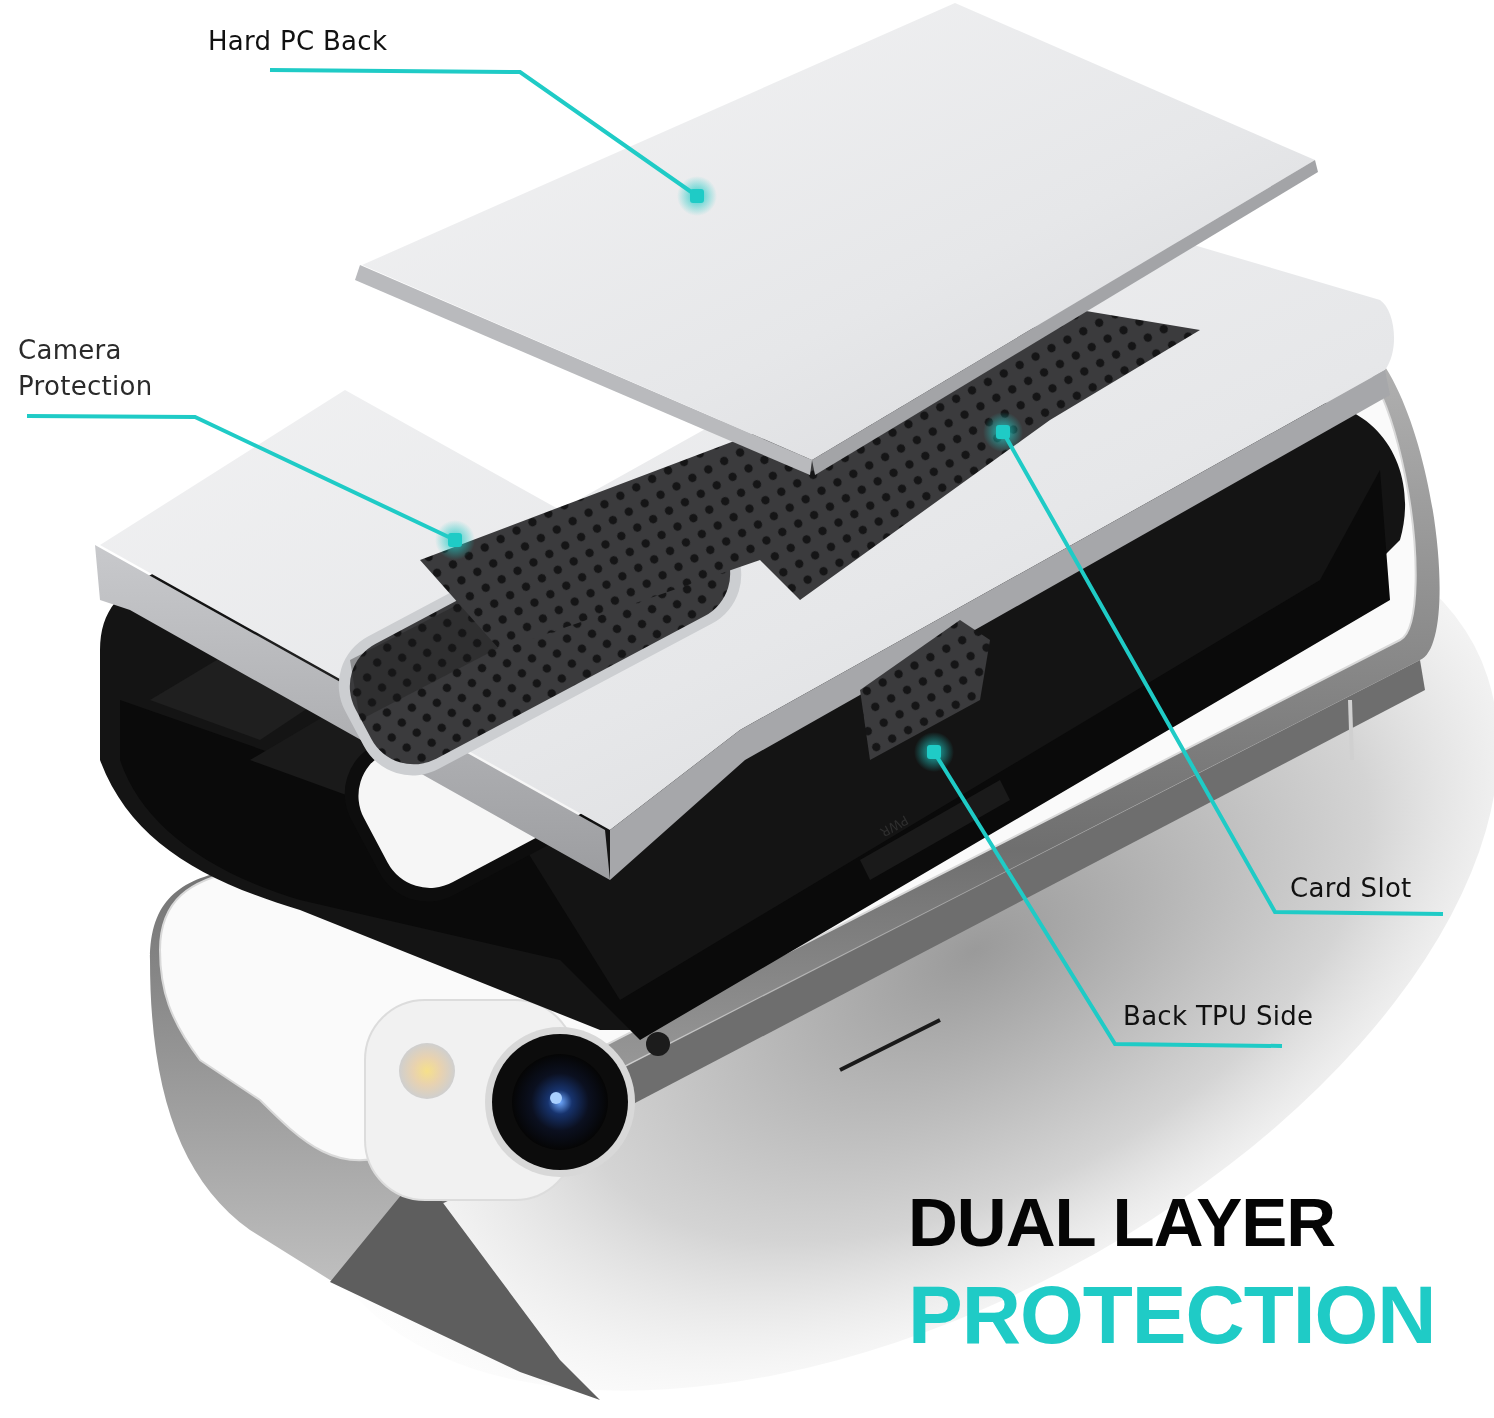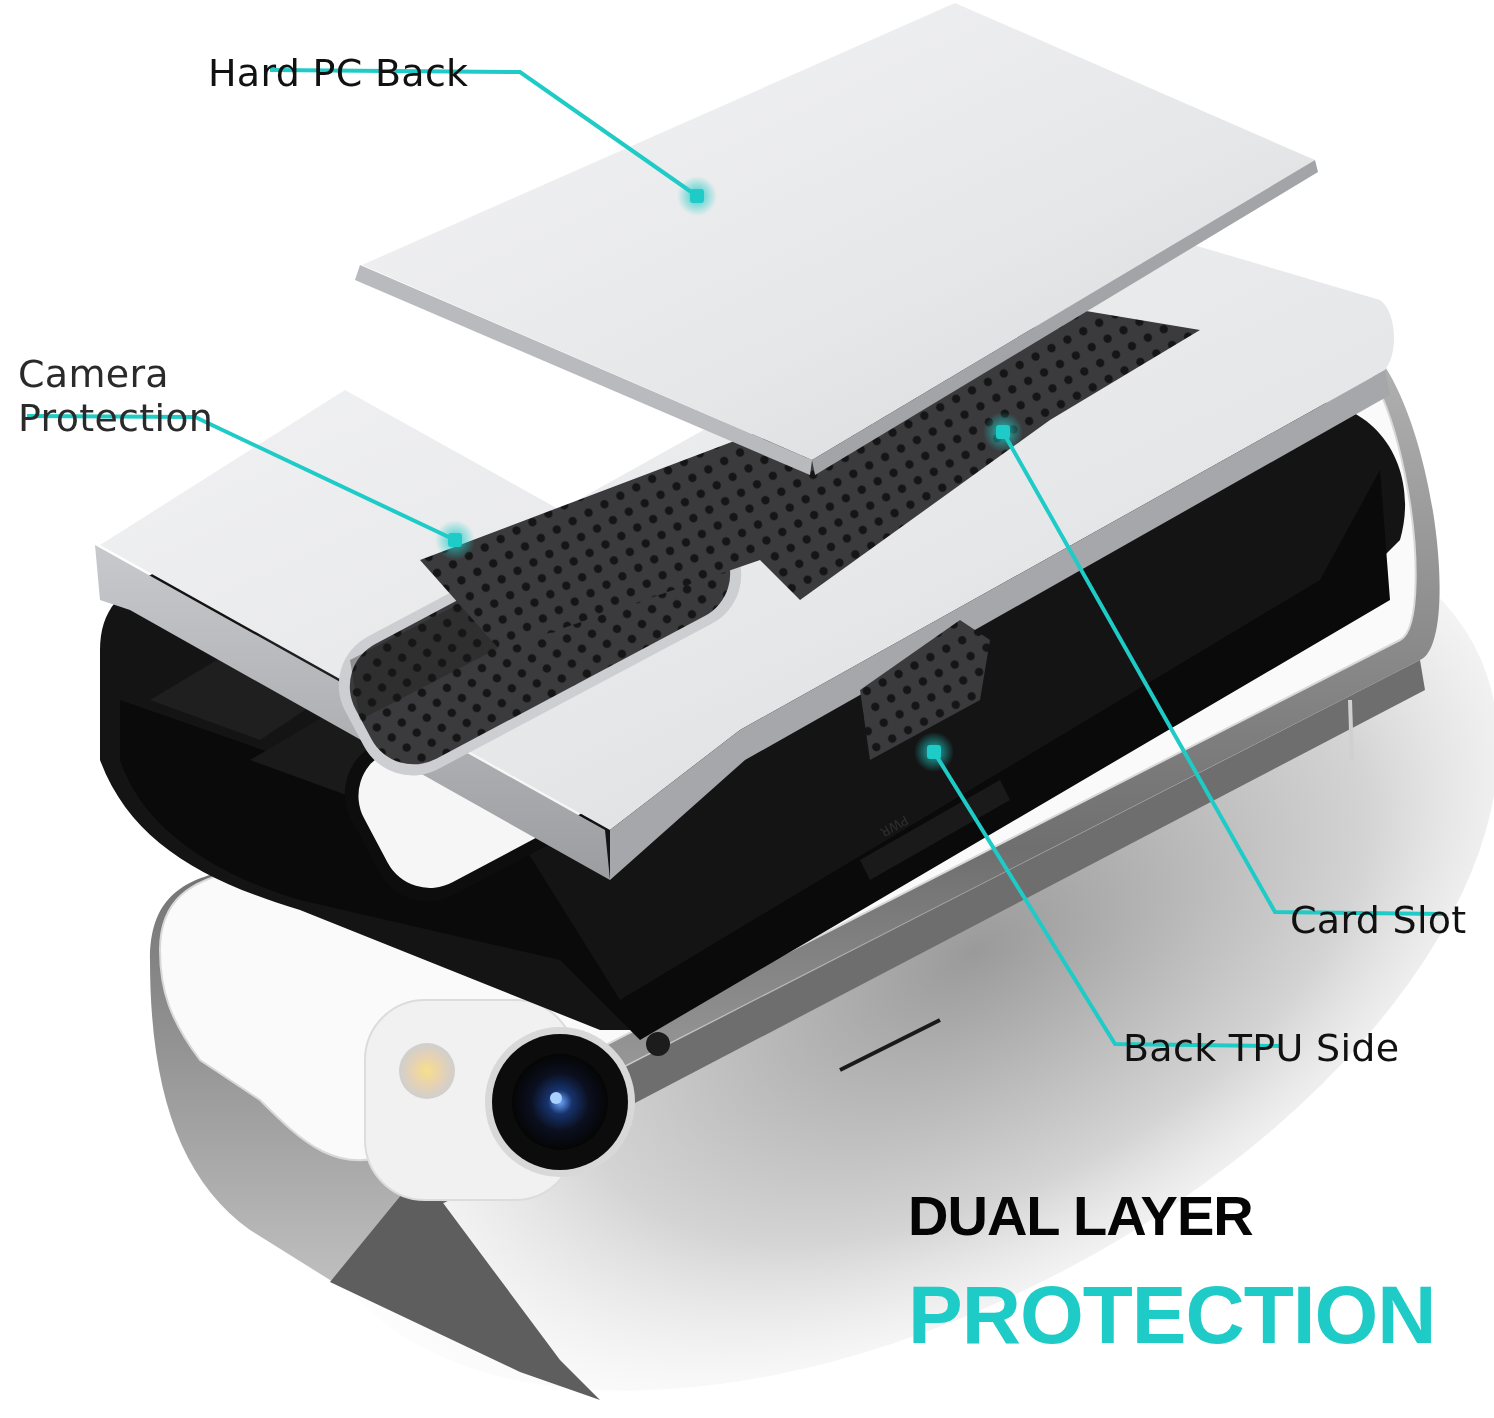--- a/index.html
+++ b/index.html
@@ -1,21 +1,21 @@
 <!DOCTYPE html>
 <html><head>
 <meta charset="utf-8">
 <style>
   html, body { margin:0; padding:0; background:#ffffff; }
   #stage { position:relative; width:1494px; height:1418px; overflow:hidden; background:#ffffff; font-family:"DejaVu Sans","Liberation Sans",sans-serif; }
   #art { position:absolute; left:0; top:0; }
-  .label { position:absolute; color:#111; font-family:"DejaVu Sans","Liberation Sans",sans-serif; font-size:38px; line-height:36px; white-space:nowrap; letter-spacing:0.3px;margin-top:32px; }
+  .label { position:absolute; color:#111; font-family:"DejaVu Sans","Liberation Sans",sans-serif; font-size:26px; line-height:36px; white-space:nowrap; letter-spacing:0.3px; }
   .label.two { color:#2a2a2a; }
   .headline { position:absolute; font-family:"Liberation Sans","DejaVu Sans",sans-serif; font-weight:700; white-space:nowrap; letter-spacing:-1px; }
-  #head1 { left:908px; top:1183px; font-size:56px; color:#050505; }
+  #head1 { left:908px; top:1183px; font-size:69px; color:#050505; }
   #head2 { left:908px; top:1268px; font-size:82px; }
 </style>
 </head>
 <body>
 
 <div id="stage">
 
   <svg id="art" width="1494" height="1418" viewBox="0 0 1494 1418">
     <defs>
       <radialGradient id="shadowGrad" cx="0.55" cy="0.55" r="0.6">
@@ -126,20 +126,20 @@
       <circle cx="455" cy="540" r="20" fill="url(#dotGlow)"></circle>
         <rect x="448" y="533" width="14" height="14" rx="3" fill="#1fcbc6"></rect>
       <circle cx="1003" cy="432" r="20" fill="url(#dotGlow)"></circle>
         <rect x="996" y="425" width="14" height="14" rx="3" fill="#1fcbc6"></rect>
       <circle cx="934" cy="752" r="20" fill="url(#dotGlow)"></circle>
         <rect x="927" y="745" width="14" height="14" rx="3" fill="#1fcbc6"></rect>
     </g>
   </svg>
 
   <div class="label" style="left:208px; top:23px;">Hard PC Back</div>
-  <div class="label two" style="left:18px; top:324px;">Camera</div>
+  <div class="label two" style="left:18px; top:332px;">Camera</div>
   <div class="label two" style="left:18px; top:368px;">Protection</div>
   <div class="label" style="left:1290px; top:870px;">Card Slot</div>
   <div class="label" style="left:1123px; top:998px;">Back TPU Side</div>
 
   <div class="headline" id="head1">DUAL LAYER</div>
   <div class="headline" id="head2" style="color: rgb(31, 203, 198);">PROTECTION</div>
 </div>
 
 </body></html>

